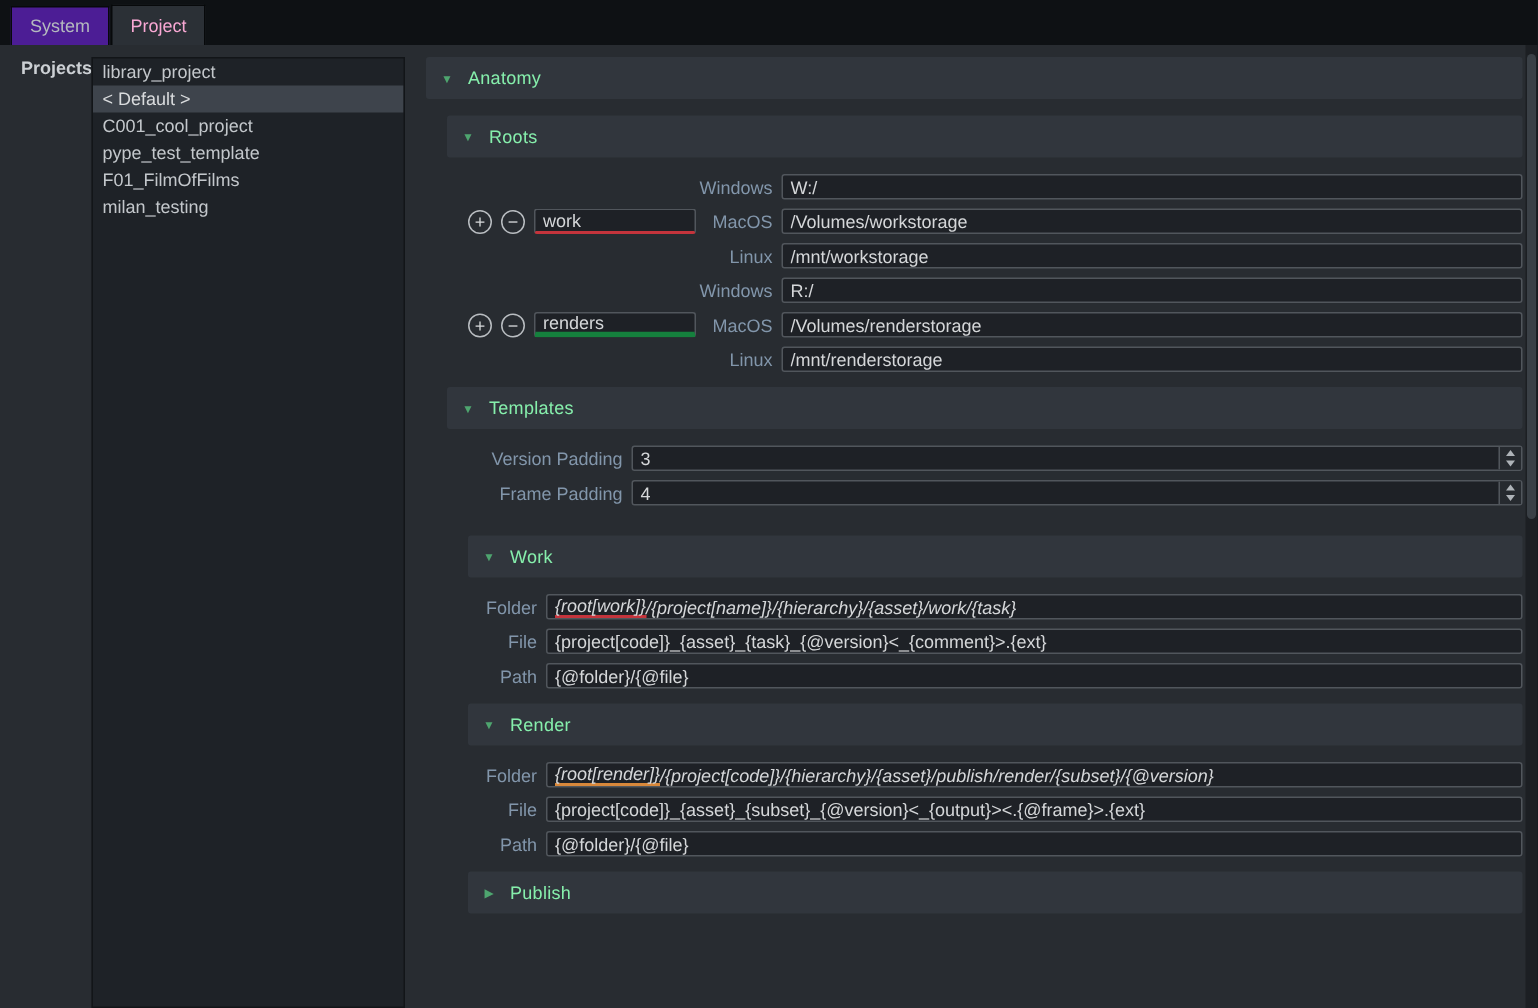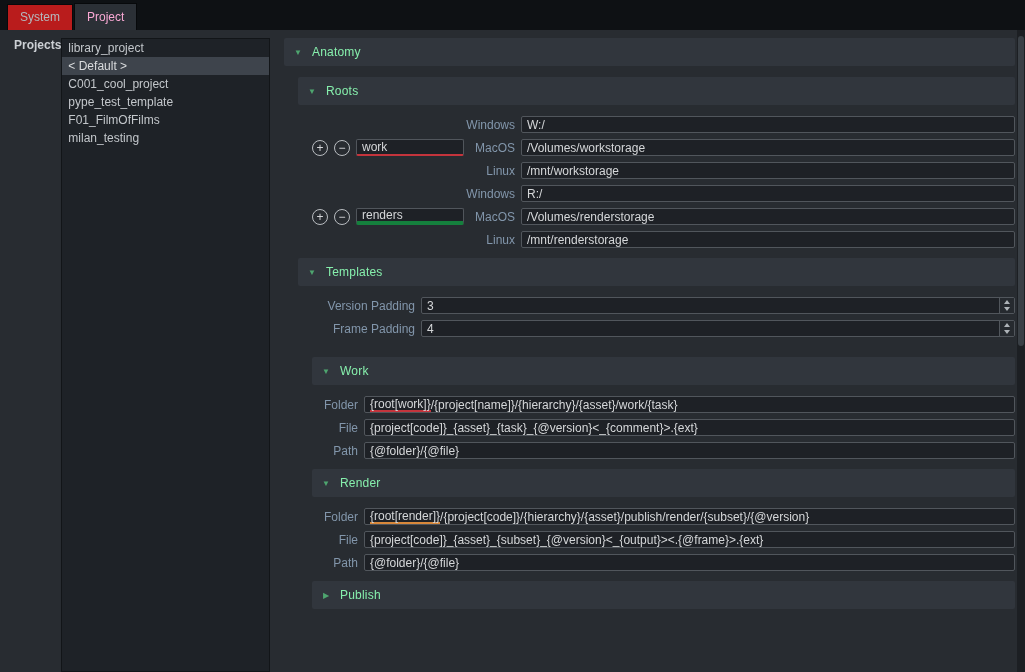--- a/index.html
+++ b/index.html
@@ -2,21 +2,21 @@
 <html><head>
 <meta charset="utf-8">
 <style>
   * { margin:0; padding:0; box-sizing:border-box; }
   html,body { width:1025px; height:672px; overflow:hidden; background:#0e1114;
               font-family:"Liberation Sans", sans-serif; }
   .window { width:1025px; height:672px; display:flex; flex-direction:column; }
 
   
   .tabbar { height:30px; background:#0e1114; display:flex; align-items:flex-end; padding-left:7px; }
-  .tab { font-size:12px; color:#b4b9be; background:#b91c1c; padding:5px 12px 6px;
+  .tab { font-size:12px; color:#b4b9be; background:#4c1d95; padding:5px 12px 6px;
          border:1px solid #07090b; border-bottom:none; margin-right:1px; cursor:pointer; }
   .tab.active { background:#2b3036; color:#f9a8d4; padding-top:6px; }
 
   
   .content { flex:1; display:flex; background:#282c31; min-height:0; }
 
   
   .sidebar { width:276px; flex:none; padding:8px 6px 0 12px; display:flex; flex-direction:row; }
   .sidebar-title { font-size:12px; font-weight:bold; color:#ccd0d4; margin-bottom:7px; padding-left:2px; line-height:15px; }
   .project-list { flex:1; border:1px solid #121518; background:#1e2227; overflow:hidden; }
@@ -58,21 +58,21 @@
   .spin-wrap .text-input { padding-right:20px; }
   .spin-box { position:absolute; right:1px; top:1px; bottom:1px; width:15px;
               border-left:1px solid #51565c; background:#262a2f; display:flex; flex-direction:column; }
   .spin-btn { flex:1; display:flex; align-items:center; justify-content:center; cursor:pointer; }
   .tri-up   { width:0; height:0; border-left:3px solid transparent; border-right:3px solid transparent; border-bottom:4px solid #aeb3b8; }
   .tri-down { width:0; height:0; border-left:3px solid transparent; border-right:3px solid transparent; border-top:4px solid #aeb3b8; }
 
   .fake-input { height:17px; background:#1e2126; border:1px solid #51565c; border-radius:2px;
                 color:#d5d7d9; font-size:12px; padding:0 5px; flex:1; min-width:0;
                 display:flex; align-items:stretch; white-space:pre; overflow:hidden; cursor:text; }
-  .fake-input .seg { display:flex; align-items:center; }
+  .fake-input .seg { display:flex; align-items:center;font-style:italic; }
   .seg.u-red    { border-bottom:2px solid #c4343c; }
   .seg.u-orange { border-bottom:2px solid #d8883b; }
 
   
   .vscroll { position:absolute; right:0; top:0; bottom:0; width:8px; background:#1c1f23; }
   .vscroll .thumb { position:absolute; left:1px; right:1px; top:6px; height:310px;
                     background:#3a4046; border-radius:3px; cursor:pointer; }
 </style>
 </head>
 <body>

